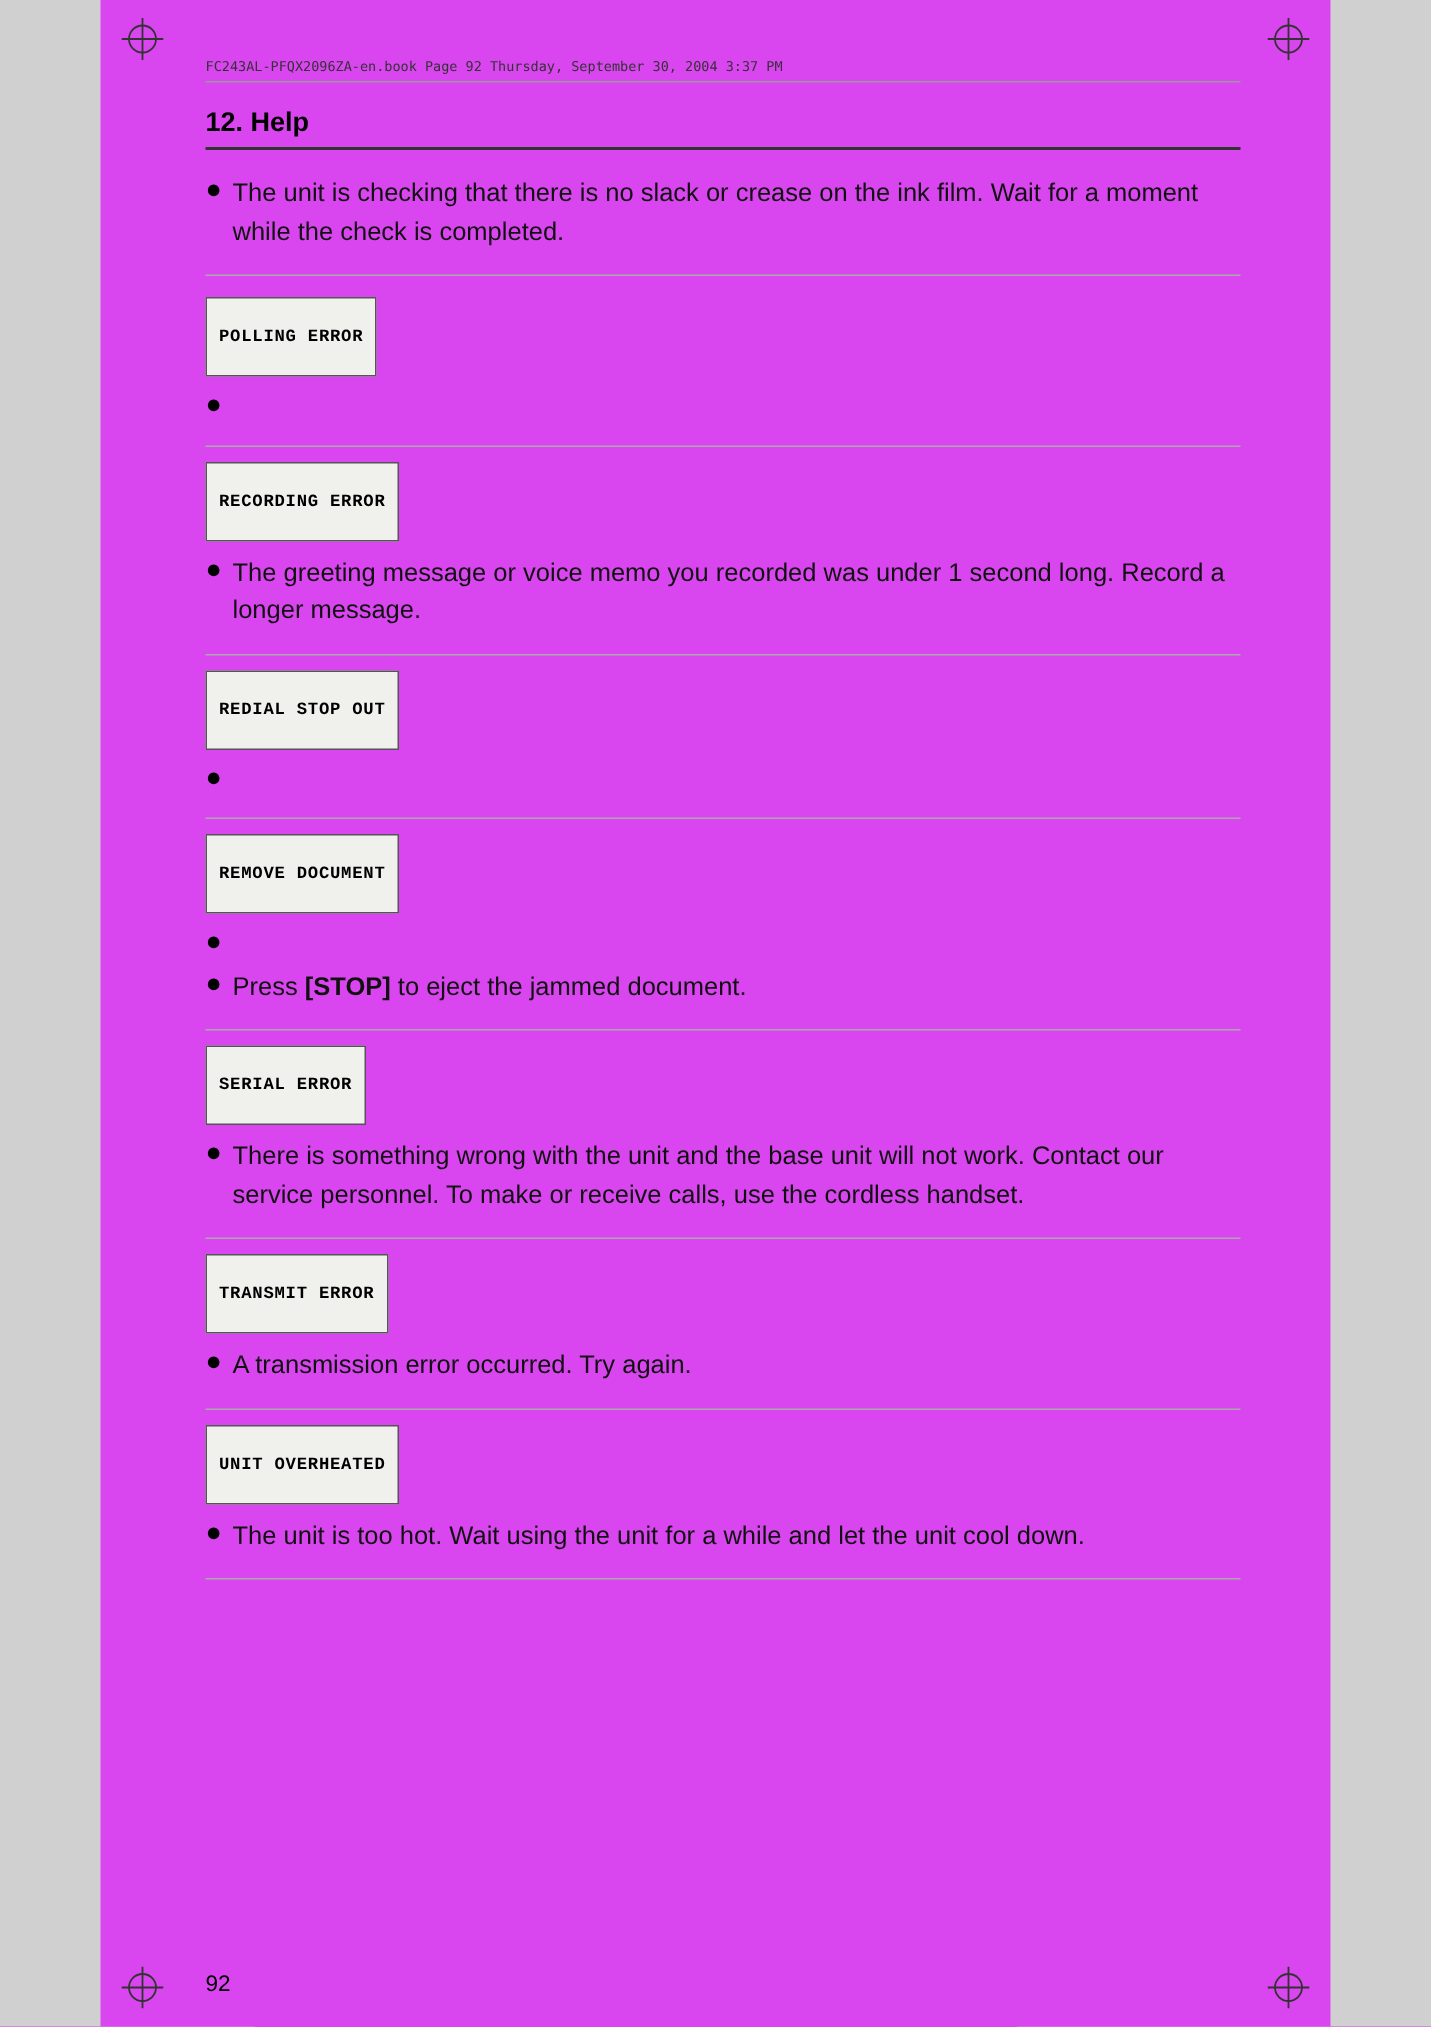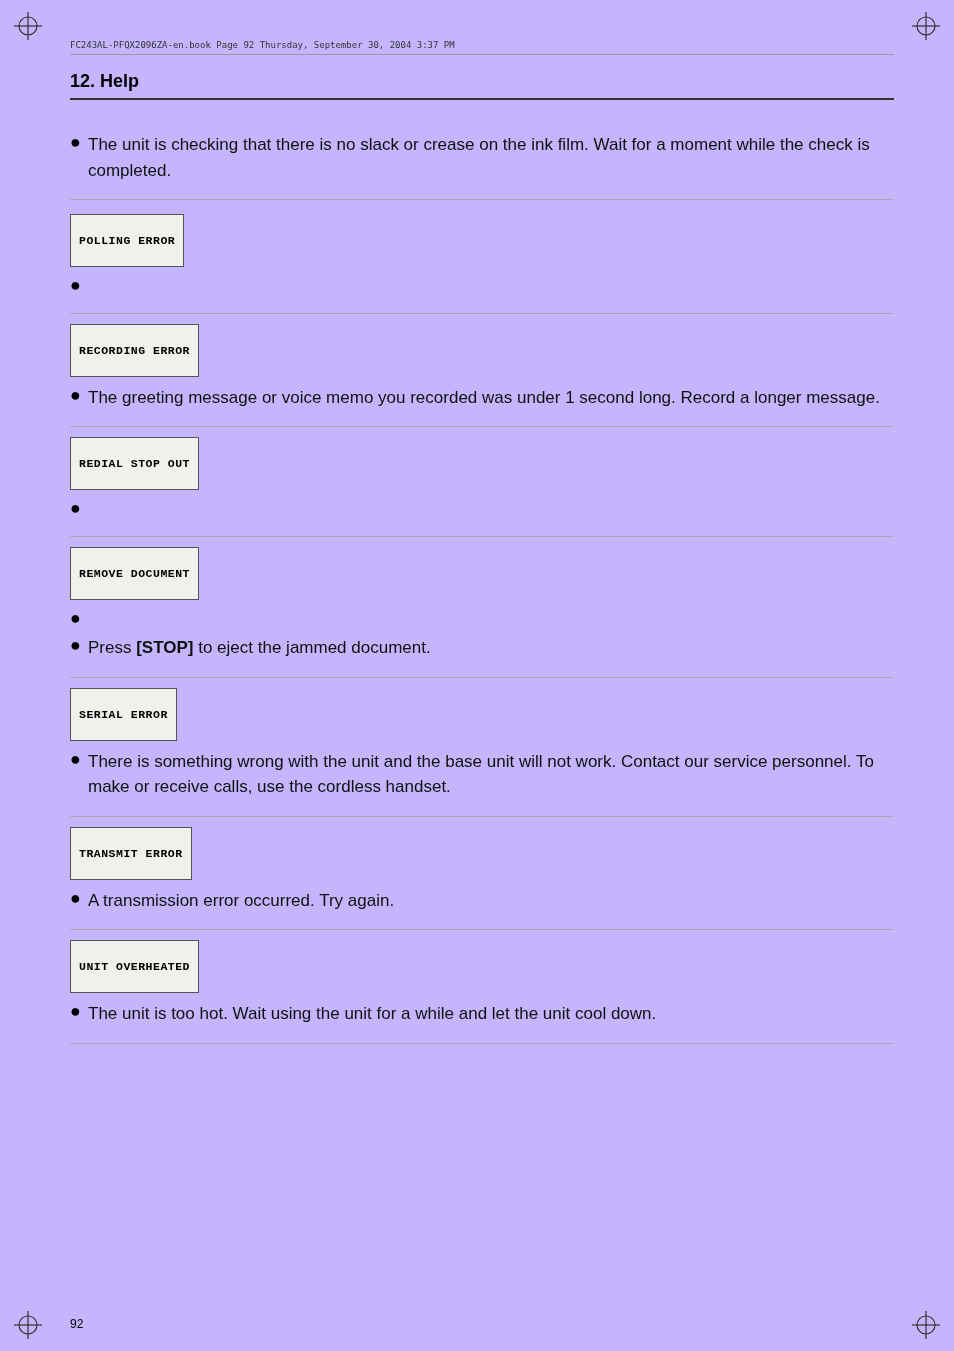--- a/index.html
+++ b/index.html
@@ -7,23 +7,23 @@
     body {
       background: #d0d0d0;
       display: flex;
       justify-content: center;
       align-items: flex-start;
       min-height: 100vh;
       font-family: Arial, Helvetica, sans-serif;
     }
 
     .page {
-      width: 954px;
+      width: 820px;
       min-height: 1351px;
-      background: #c4b5fd;
+      background: #d946ef;
       position: relative;
       padding: 0;
     }
 
     .page-inner {
       margin: 40px 60px 40px 70px;
       position: relative;
     }
 
     
@@ -48,21 +48,21 @@
       border-bottom: 1px solid #999;
       padding-bottom: 4px;
       margin-bottom: 16px;
       font-family: monospace;
     }
 
     
     .page-heading {
       font-size: 18px;
       font-weight: bold;
-      margin-bottom: 32px;
+      margin-bottom: 16px;
       color: #000;
       border-bottom: 2px solid #333;
       padding-bottom: 6px;
     }
 
     
     .intro-section {
       margin-bottom: 14px;
     }
 
@@ -113,21 +113,21 @@
 
     .bold-inline {
       font-weight: bold;
     }
 
     
     .page-number {
       position: absolute;
       bottom: 20px;
       left: 70px;
-      font-size: 12px;
+      font-size: 15px;
       color: #000;
     }
 
     
     .crosshair-circle {
       fill: none;
       stroke: #333;
       stroke-width: 1.2;
     }
     .crosshair-line {

